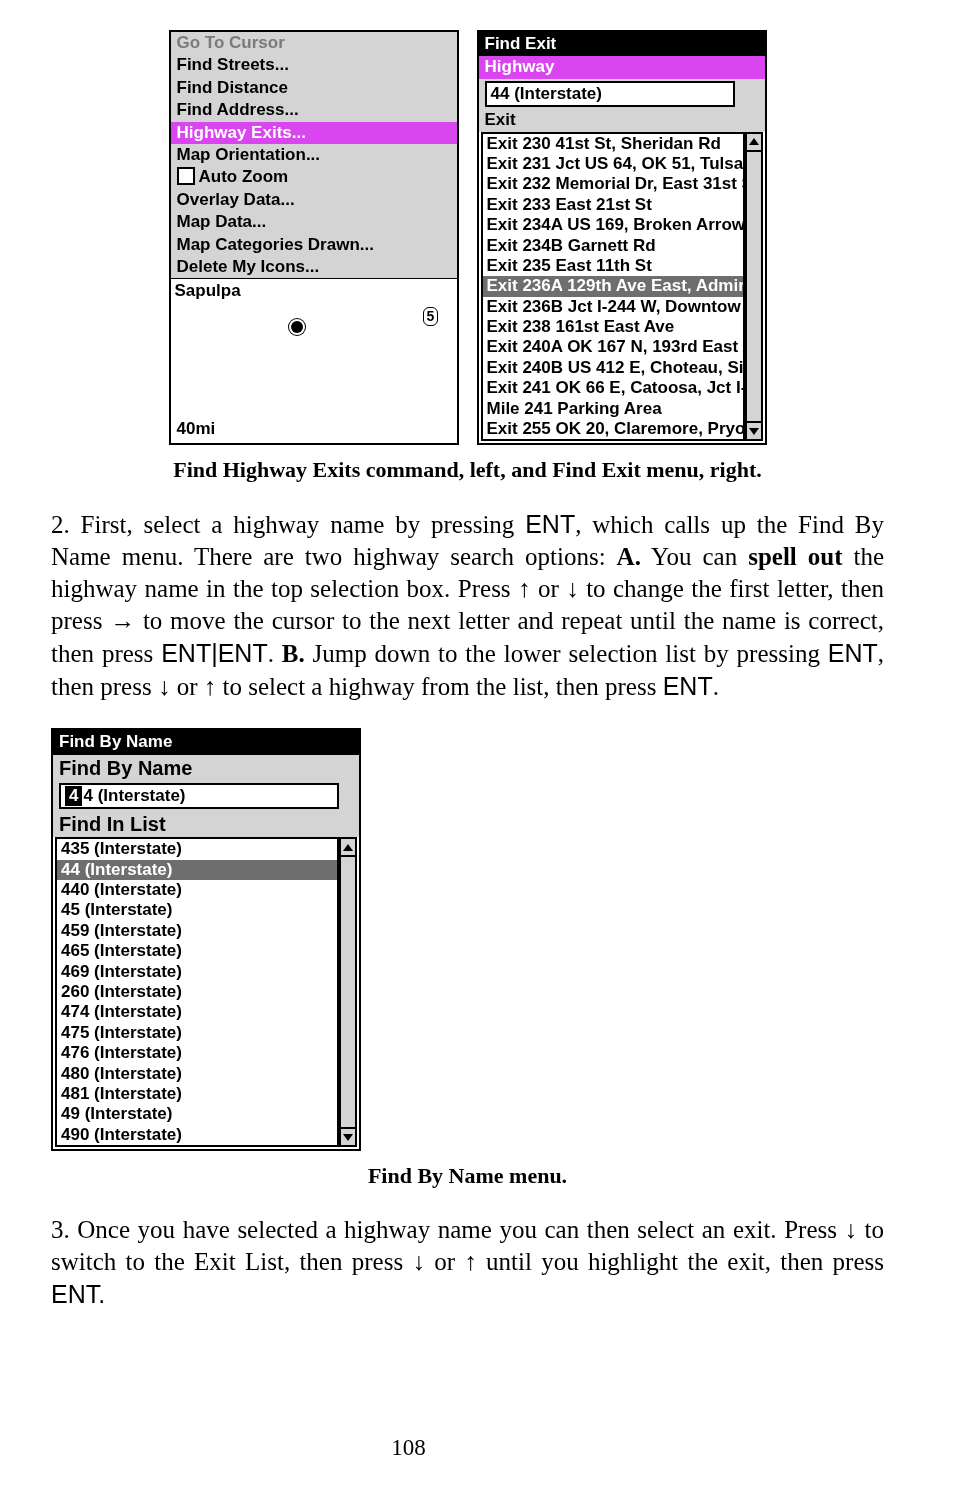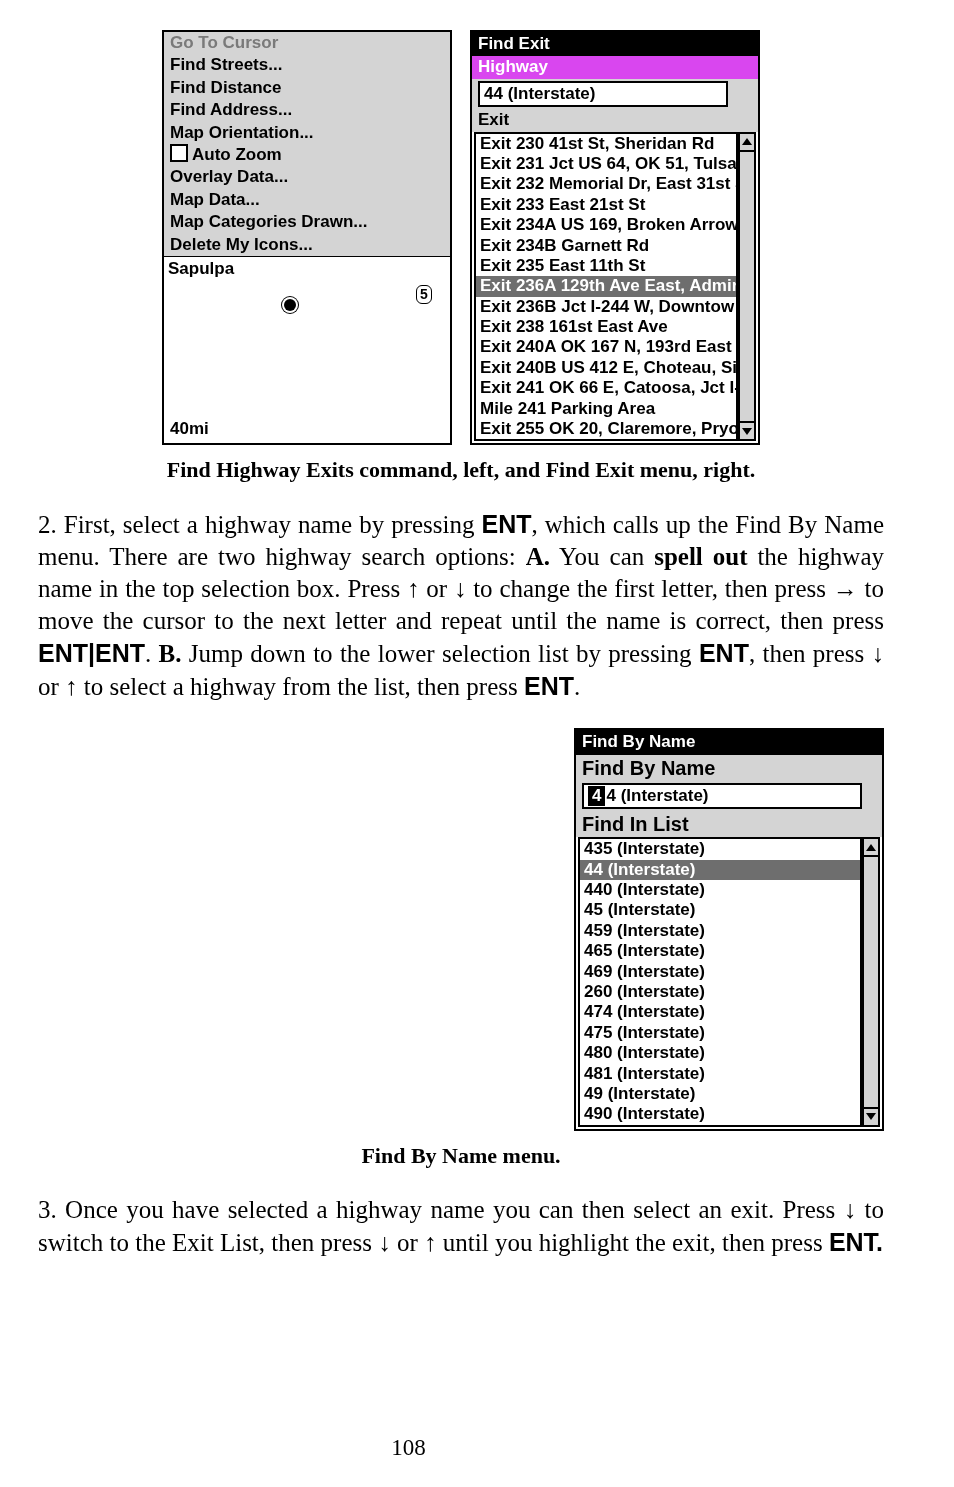--- a/index.html
+++ b/index.html
@@ -1,16 +1,16 @@
 <!DOCTYPE html>
 <html><head>
 <meta charset="utf-8">
 <style>
 html,body{margin:0;padding:0;background:#fff;font-family:Georgia,"Times New Roman",serif;color:#000}
-.page{width:954px;height:1487px;margin:0 auto;padding:30px 70px 0 38px;box-sizing:border-box;position:relative}
+.page{width:954px;height:1487px;margin:0 auto;padding:30px 70px 0 51px;box-sizing:border-box;position:relative}
 .screens-row{display:flex;justify-content:center;gap:18px;margin-top:0}
 .screen{background:#fff;border:2px solid #000;width:290px;box-sizing:border-box;display:flex;flex-direction:column;font-family:Tahoma,Arial,sans-serif;font-size:17px;font-weight:bold;line-height:1.2}
 .title-bar{background:#000;color:#fff;padding:2px 6px;font-weight:bold}
 .menu-item{padding:1px 6px;background:#d4d4d4}
 .menu-item.dim{color:#7a7a7a}
 .menu-item.hl{background:#d946ef;color:#fff}
 .map-view{flex:1;position:relative;background:#fff;border-top:1px solid #000;min-height:110px}
 .map-label{position:absolute;left:4px;top:2px;color:#000}
 .map-tag{position:absolute;left:6px;bottom:4px;color:#000}
 .map-pin{position:absolute;left:120px;top:42px;width:12px;height:12px;border-radius:50%;background:#000;box-shadow:0 0 0 2px #fff,0 0 0 3px #000}
@@ -26,40 +26,41 @@
 .list-item.hl{background:#6e6e6e;color:#fff}
 .scroll-track{position:absolute;right:2px;top:0;bottom:2px;width:18px;border:2px solid #000;background:#d4d4d4;display:flex;flex-direction:column;justify-content:space-between;box-sizing:border-box}
 .scroll-btn{height:16px;background:#d4d4d4;border-bottom:2px solid #000;display:flex;align-items:center;justify-content:center}
 .scroll-btn:last-child{border-bottom:0;border-top:2px solid #000}
 .scroll-btn::before{content:"";width:0;height:0;border-left:5px solid transparent;border-right:5px solid transparent}
 .scroll-btn.up::before{border-bottom:7px solid #000}
 .scroll-btn.down::before{border-top:7px solid #000}
 .caption{text-align:center;font-weight:bold;font-size:22px;margin:12px 0 18px 0;font-family:"Century Schoolbook",Georgia,serif}
 .body-text{font-size:25px;line-height:1.28;text-align:justify;font-family:"Century Schoolbook",Georgia,serif}
 .bold{font-weight:bold}
-.sans{font-family:Arial,Helvetica,sans-serif;font-weight:bold}
-.screens-center{display:flex;justify-content:flex-end;margin-top:6px}
+.sans{font-family:Arial,Helvetica,sans-serif;font-weight:normal}
+.screens-center{display:flex;justify-content:flex-start;margin-top:6px}
 .screen-mid{width:310px;font-family:Tahoma,Arial,sans-serif}
 .screen-mid .field-box{width:280px}
 .pagenum{position:absolute;bottom:26px;left:0;width:817px;text-align:center;font-size:23px;font-family:"Century Schoolbook",Georgia,serif}
 .chkbox{display:inline-block;width:14px;height:14px;border:2px solid #000;background:#fff;vertical-align:middle;margin-right:4px;position:relative;top:-2px}
 </style>
 </head>
 <body>
 
 <div class="page">
 
   <div class="screens-row">
 
     <div class="screen">
       <div id="left-menu">
           <div class="menu-item dim">Go To Cursor</div>
           <div class="menu-item">Find Streets...</div>
           <div class="menu-item">Find Distance</div>
           <div class="menu-item">Find Address...</div>
+          <div class="menu-item hl">Highway Exits...</div>
           <div class="menu-item">Map Orientation...</div>
           <div class="menu-item"><span class="chkbox"></span>Auto Zoom</div>
           <div class="menu-item">Overlay Data...</div>
           <div class="menu-item">Map Data...</div>
           <div class="menu-item">Map Categories Drawn...</div>
           <div class="menu-item">Delete My Icons...</div>
         </div>
       <div class="map-view">
         <span class="map-label">Sapulpa</span>
         <span class="map-num">5</span>
@@ -123,20 +124,21 @@
             <div class="list-item">435 (Interstate)</div>
             <div class="list-item hl">44 (Interstate)</div>
             <div class="list-item">440 (Interstate)</div>
             <div class="list-item">45 (Interstate)</div>
             <div class="list-item">459 (Interstate)</div>
             <div class="list-item">465 (Interstate)</div>
             <div class="list-item">469 (Interstate)</div>
             <div class="list-item">260 (Interstate)</div>
             <div class="list-item">474 (Interstate)</div>
             <div class="list-item">475 (Interstate)</div>
+            <div class="list-item">476 (Interstate)</div>
             <div class="list-item">480 (Interstate)</div>
             <div class="list-item">481 (Interstate)</div>
             <div class="list-item">49 (Interstate)</div>
             <div class="list-item">490 (Interstate)</div>
           </div>
         <div class="scroll-track">
           <div class="scroll-btn up"></div>
           <div class="scroll-btn down"></div>
         </div>
       </div>

